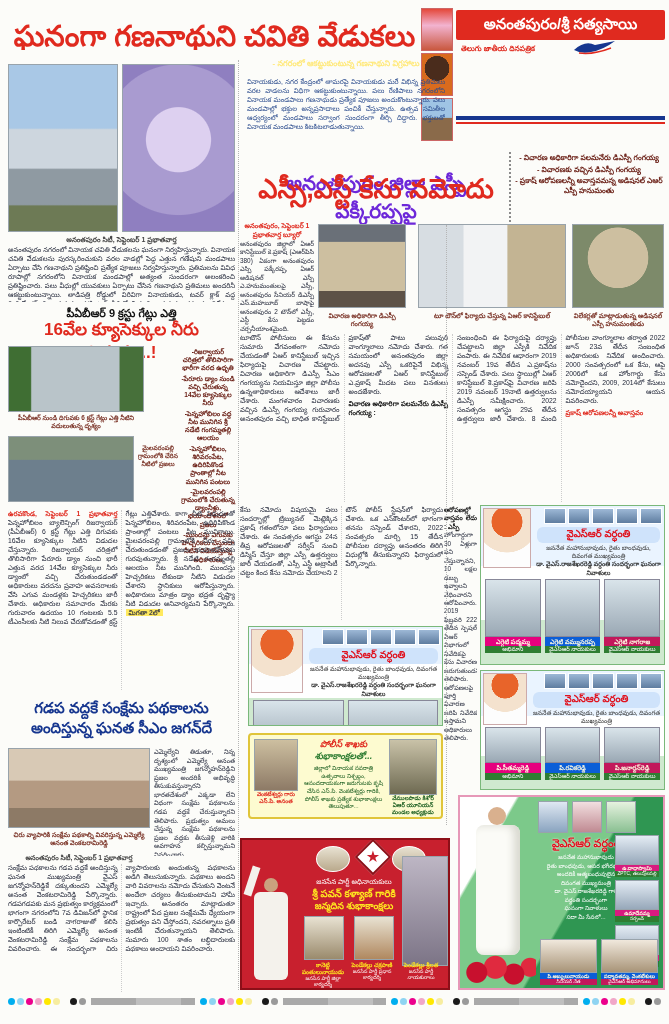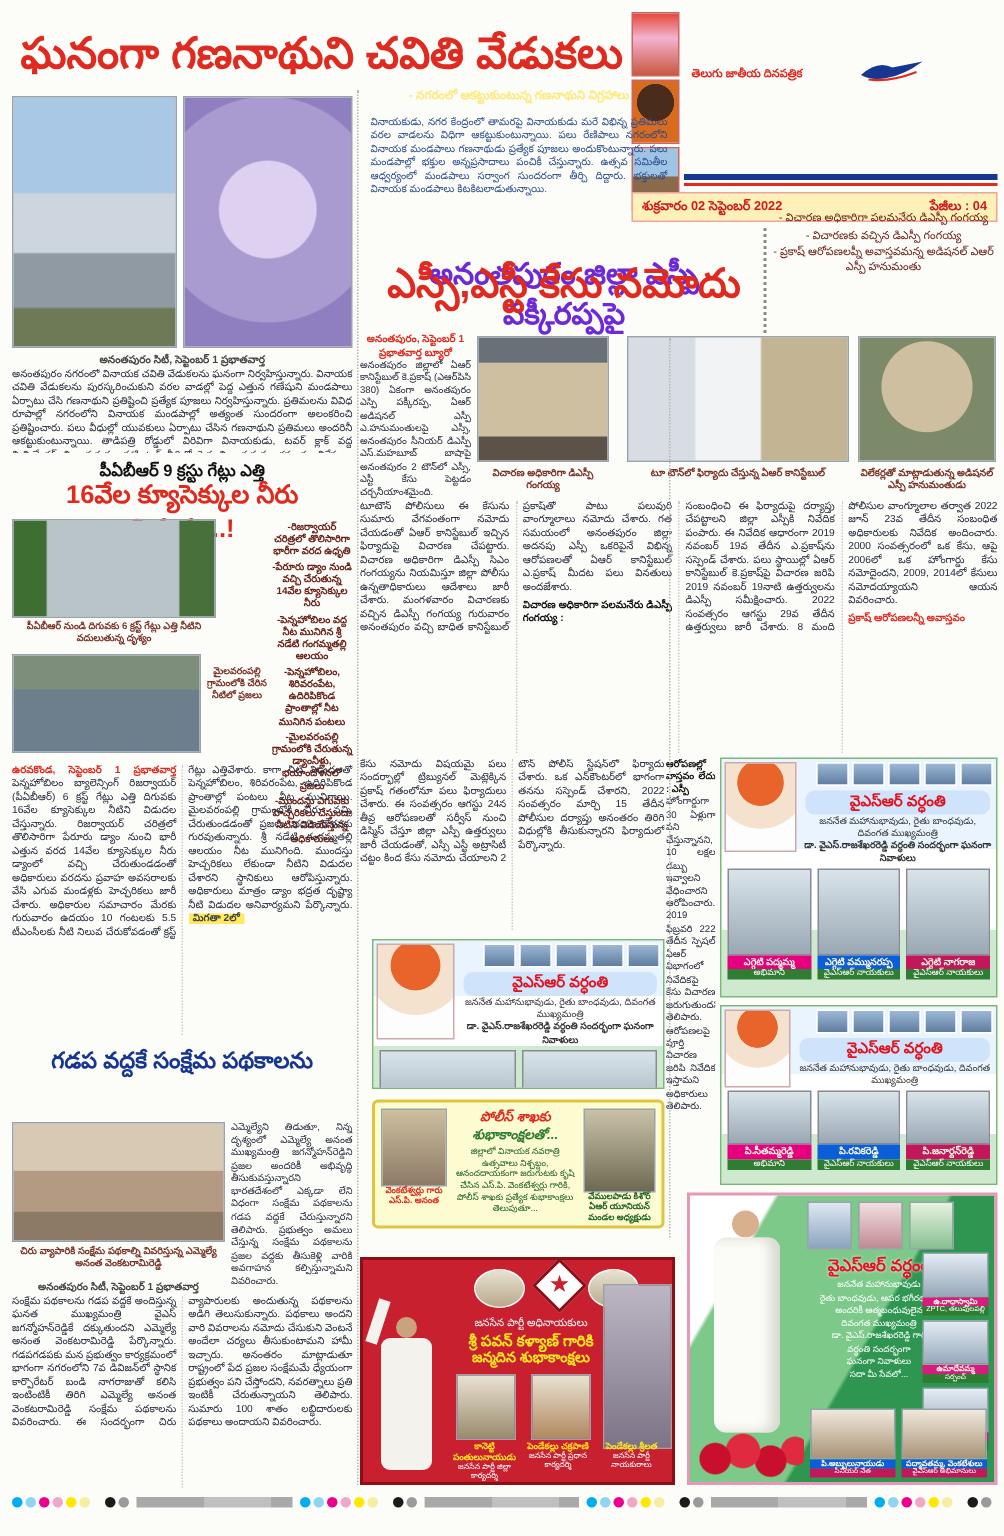--- a/index.html
+++ b/index.html
@@ -54,51 +54,48 @@
 .oval{width:34px;height:26px;border-radius:50%;background:linear-gradient(180deg,#e8e2d2,#b9a98c);border:1px solid #fff}
 .fig{position:absolute}
 </style>
 </head>
 <body>
 
 <div class="abs" style="left:421px;top:8px;width:244px;height:140px">
   <div class="abs mimg" style="left:0;top:0;background:linear-gradient(180deg,#e4483a,#f2b3d0 40%,#c9583f)"></div>
   <div class="abs mimg" style="left:0;top:45px;background:radial-gradient(circle at 50% 35%,#4a2c1c 0 40%,#d96b1e 41% 100%)"></div>
   <div class="abs mimg" style="left:0;top:90px;background:linear-gradient(180deg,#9fc4e4 0 45%,#8a6a4a 46% 100%)"></div>
+  <div class="abs mast-banner" style="left:35px;top:2px;width:209px;height:30px">అనంతపురం/శ్రీ సత్యసాయి</div>
   <div class="abs red" style="left:40px;top:36px;font-size:7.5px;font-weight:bold">తెలుగు జాతీయ దినపత్రిక</div>
   <div class="abs" style="left:150px;top:30px;width:46px;height:18px">
     <svg width="46" height="18" viewBox="0 0 46 18">
         <path d="M3 12 Q14 2 24 7 L44 3 Q32 12 20 14 Q10 16 3 12Z" fill="#16368f"></path>
         <path d="M8 15 Q22 17 40 10" stroke="#e02a1f" stroke-width="1.4" fill="none"></path>
       </svg>
   </div>
   <div class="abs" style="left:35px;top:108px;width:209px;height:4px;background:#16368f"></div>
   <div class="abs" style="left:35px;top:114px;width:209px;height:2px;background:#e02a1f"></div>
-  <div class="abs mast-strip" style="left:0;top:120px;width:244px;height:20px">
-    <span>శుక్రవారం 02 సెప్టెంబర్ 2022</span>
-    <span>పేజీలు : 04</span>
-  </div>
 </div>
 
 <div class="abs red bold center" style="left:12px;top:20px;width:405px;font-size:29px">ఘనంగా గణనాథుని చవితి వేడుకలు</div>
 <div class="abs photo" style="left:8px;top:64px;width:110px;height:168px;background:linear-gradient(180deg,#a9c8e6 0 38%,#cdd6de 39% 62%,#8f9aa2 63% 84%,#6d7a55 85% 100%)"></div>
 <div class="abs photo" style="left:122px;top:64px;width:113px;height:168px;background:radial-gradient(circle at 50% 45%,#ddd0f0 0 30%,#a99bd0 31% 70%,#8f7fc0 71% 100%)"></div>
 <div class="abs bold center" style="left:8px;top:236px;width:227px;font-size:7px;color:#444">అనంతపురం సిటీ, సెప్టెంబర్ 1 ప్రభాతవార్త</div>
 <div class="abs txt" style="left:8px;top:246px;width:227px;height:56px;overflow:hidden">అనంతపురం నగరంలో వినాయక చవితి వేడుకలను ఘనంగా నిర్వహిస్తున్నారు. వినాయక చవితి వేడుకలను పురస్కరించుకుని వరల వాడల్లో పెద్ద ఎత్తున గణేషుని మండపాలు ఏర్పాటు చేసి గణనాథుని ప్రతిష్టించి ప్రత్యేక పూజలు నిర్వహిస్తున్నారు. ప్రతిమలను వివిధ రూపాల్లో నగరంలోని వినాయక మండపాల్లో అత్యంత సుందరంగా అలంకరించి ప్రతిష్టించారు. పలు వీధుల్లో యువకులు ఏర్పాటు చేసిన గణనాథుని ప్రతిమలు అందరినీ ఆకట్టుకుంటున్నాయి. తాడిపత్రి రోడ్డులో విరివిగా వినాయకుడు, టవర్ క్లాక్ వద్ద మినియేచర్ వినాయకుడు, హాస్పిటల్ వీధిలో పెద్ద వినాయకుడు భక్తులను విశేషంగా ఆకట్టుకుంటున్నారు.</div>
 
 <div class="abs center" style="left:247px;top:55px;width:198px;height:17px;background:linear-gradient(90deg,#c country 0,#0 0),linear-gradient(90deg,#d63aa5,#7b1fa2 30% 70%,#d63aa5);color:#ffe97a;font-size:8px;font-weight:bold;line-height:17px;border-radius:3px">- నగరంలో ఆకట్టుకుంటున్న గణనాథుని విగ్రహాలు</div>
 <div class="abs txt bluetxt" style="left:247px;top:78px;width:198px;height:72px;overflow:hidden">వినాయకుడు, నగర కేంద్రంలో తామరపై వినాయకుడు మరే విభిన్న ప్రతిమలు వరల వాడలను విధిగా ఆకట్టుకుంటున్నాయి. పలు రేణిపాలు నగరంలోని వినాయక మండపాలు గణనాథుడు ప్రత్యేక పూజలు అందుకొంటున్నారు. పలు మండపాల్లో భక్తుల అన్నప్రసాదాలు పంచికీ చేస్తున్నారు. ఉత్సవ సమితీల ఆధ్వర్యంలో మండపాలు సర్వాంగ సుందరంగా తీర్చి దిద్దారు. భక్తులతో వినాయక మండపాలు కిటకిటలాడుతున్నాయి.</div>
 
 <div class="abs bold center" style="left:247px;top:172px;width:258px;font-size:20px;color:#6d28d9">అనంతపురం జిల్లా ఎస్పీ పక్కీరప్పపై</div>
 <div class="abs red bold center" style="left:247px;top:174px;width:258px;font-size:27px">ఎస్సీ,ఎస్టీ కేసు నమోదు</div>
 <div class="abs dotline" style="left:509px;top:152px;height:70px"></div>
-<div class="abs blist center" style="left:514px;top:140px;width:150px;font-size:7.4px;color:#6b2017;font-weight:normal;line-height:1.3">
+<div class="abs blist center" style="left:514px;top:153px;width:150px;font-size:7.4px;color:#6b2017;font-weight:bold;line-height:1.3">
     <div>- విచారణ అధికారిగా పలమనేరు డిఎస్పీ గంగయ్య</div>
     <div>- విచారణకు వచ్చిన డిఎస్పీ గంగయ్య</div>
-    <div>- ప్రకాష్ ఆరోపణలప్నీ అవాస్తవమన్న అడిషనల్ ఎఆర్ ఎస్పీ హనుమంతు</div>
+    <div>- ప్రకాష్ ఆరోపణలన్నీ అవాస్తవమన్న అడిషనల్ ఎఆర్ ఎస్పీ హనుమంతు</div>
   </div>
 
 <div class="abs" style="left:240px;top:222px;width:74px;height:108px">
   <div class="red bold center" style="font-size:6.8px">అనంతపురం, సెప్టెంబర్ 1 ప్రభాతవార్త బ్యూరో</div>
   <div class="txt" style="font-size:6.4px">అనంతపురం జిల్లాలో ఏఆర్ కానిస్టేబుల్ కె.ప్రకాష్ (ఎఆర్‌పిసి 380) ఏకంగా అనంతపురం ఎస్పి పక్కీరప్ప, ఏఆర్ అడిషనల్ ఎస్పీ ఎ.హనుమంతులపై ఎస్సీ, అనంతపురం సీనియర్ డిఎస్పీ ఎస్.మహబూబ్ బాషాపై అనంతపురం 2 టౌన్‌లో ఎస్సీ, ఎస్టీ కేసు పెట్టడం చర్చనీయాంశమైంది.</div>
 </div>
 <div class="abs photo" style="left:318px;top:224px;width:88px;height:84px;background:linear-gradient(180deg,#6a7078 0 20%,#cdbfa0 21% 80%,#5d5247 81% 100%)"></div>
 <div class="abs cap" style="left:318px;top:312px;width:88px;font-size:6.6px">విచారణ అధికారిగా డిఎస్పీ గంగయ్య</div>
 <div class="abs photo" style="left:418px;top:224px;width:148px;height:84px;background:linear-gradient(90deg,#d7dde2 0 30%,#f2f3f4 31% 60%,#c3b493 61% 100%)"></div>
 <div class="abs cap" style="left:418px;top:312px;width:148px;font-size:6.6px">టూ టౌన్‌లో ఫిర్యాదు చేస్తున్న ఏఆర్ కానిస్టేబుల్</div>
@@ -137,20 +134,21 @@
   </div>
 <div class="abs cols2 txt" style="left:8px;top:510px;width:227px;height:180px;overflow:hidden">
   <span class="red bold">ఉరవకొండ, సెప్టెంబర్ 1 ప్రభాతవార్త</span>
   <span>పెన్నహోబిలం బ్యాలెన్సింగ్ రిజర్వాయర్ (పీఏబీఆర్) 6 క్రస్ట్ గేట్లు ఎత్తి దిగువకు 16వేల క్యూసెక్కుల నీటిని విడుదల చేస్తున్నారు. రిజర్వాయర్ చరిత్రలో తొలిసారిగా పేరూరు డ్యాం నుంచి భారీ ఎత్తున వరద 14వేల క్యూసెక్కుల నీరు డ్యాంలో వచ్చి చేరుతుండడంతో అధికారులు వరదను ప్రవాహ అవసరాలకు వేసి ఎగువ మండళ్లకు హెచ్చరికలు జారీ చేశారు. అధికారుల సమాచారం మేరకు గురువారం ఉదయం 10 గంటలకు 5.5 టీఎంసీలకు నీటి నిలువ చేరుకోవడంతో క్రస్ట్ గేట్లు ఎత్తివేశారు.</span>
   <span>కాగా నీటి విడుదలతో పెన్నహోబిలం, శిరివరంపేట, ఉదిరిపికొండ ప్రాంతాల్లో పంటలు నీట మునిగాయి. మైలవరంపల్లి గ్రామంలోకి నీరు వచ్చి చేరుతుండడంతో ప్రజలు భయాందోళనకు గురవుతున్నారు. శ్రీ నడేటి గంగమ్మతల్లి ఆలయం నీట మునిగింది. ముందస్తు హెచ్చరికలు లేకుండా నీటిని విడుదల చేశారని స్థానికులు ఆరోపిస్తున్నారు. అధికారులు మాత్రం డ్యాం భద్రత దృష్ట్యా నీటి విడుదల అనివార్యమని పేర్కొన్నారు.</span>
   <span class="more">మిగతా 2లో</span>
 </div>
 
 <div class="abs blue bold center" style="left:8px;top:698px;width:227px;font-size:15px;line-height:1.35">
   <div>గడప వద్దకే సంక్షేమ పథకాలను</div>
+  <div>అందిస్తున్న ఘనత సీఎం జగన్‌దే</div>
 </div>
 <div class="abs photo" style="left:8px;top:748px;width:142px;height:80px;background:linear-gradient(180deg,#d8c9b5 0 40%,#b49a82 41% 75%,#8d7a66 76% 100%)"></div>
 <div class="abs txt" style="left:154px;top:748px;width:81px;height:108px;overflow:hidden;font-size:6.5px">ఎమ్మెల్యేని తిడుతూ, నిన్న దృశ్యంలో ఎమ్మెల్యే అనంత ముఖ్యమంత్రి జగన్మోహన్‌రెడ్డిని ప్రజల అందరికీ అభివృద్ధి తీసుకువస్తున్నారని భారతదేశంలో ఎక్కడా లేని విధంగా సంక్షేమ పథకాలను గడప వద్దకే చేరుస్తున్నారని తెలిపారు. ప్రభుత్వం అమలు చేస్తున్న సంక్షేమ పథకాలను ప్రజల వద్దకు తీసుకెళ్లి వారికి అవగాహన కల్పిస్తున్నామని వివరించారు.</div>
 <div class="abs cap" style="left:8px;top:831px;width:142px;font-size:6.5px">చిరు వ్యాపారికి సంక్షేమ పథకాల్ని వివరిస్తున్న ఎమ్మెల్యే అనంత వెంకటరామిరెడ్డి</div>
 <div class="abs bold center" style="left:8px;top:854px;width:142px;font-size:6.8px;color:#444">అనంతపురం సిటీ, సెప్టెంబర్ 1 ప్రభాతవార్త</div>
 <div class="abs cols2 txt" style="left:8px;top:864px;width:227px;height:128px;overflow:hidden">
   <span>సంక్షేమ పథకాలను గడప వద్దకే అందిస్తున్న ఘనత ముఖ్యమంత్రి వైఎస్ జగన్మోహన్‌రెడ్డికే దక్కుతుందని ఎమ్మెల్యే అనంత వెంకటరామిరెడ్డి పేర్కొన్నారు. గడపగడపకు మన ప్రభుత్వం కార్యక్రమంలో భాగంగా నగరంలోని 7వ డివిజన్‌లో స్థానిక కార్పొరేటర్ బండి నాగరాజుతో కలిసి ఇంటింటికీ తిరిగి ఎమ్మెల్యే అనంత వెంకటరామిరెడ్డి సంక్షేమ పథకాలను వివరించారు.</span>
   <span>ఈ సందర్భంగా చిరు వ్యాపారులకు అందుతున్న పథకాలను అడిగి తెలుసుకున్నారు. పథకాలు అందని వారి వివరాలను నమోదు చేసుకుని వెంటనే అందేలా చర్యలు తీసుకుంటామని హామీ ఇచ్చారు. అనంతరం మాట్లాడుతూ రాష్ట్రంలో పేద ప్రజల సంక్షేమమే ధ్యేయంగా ప్రభుత్వం పని చేస్తోందని, నవరత్నాలు ప్రతి ఇంటికీ చేరుతున్నాయని తెలిపారు. సుమారు 100 శాతం లబ్ధిదారులకు పథకాలు అందాయని వివరించారు.</span>
 </div>
 

